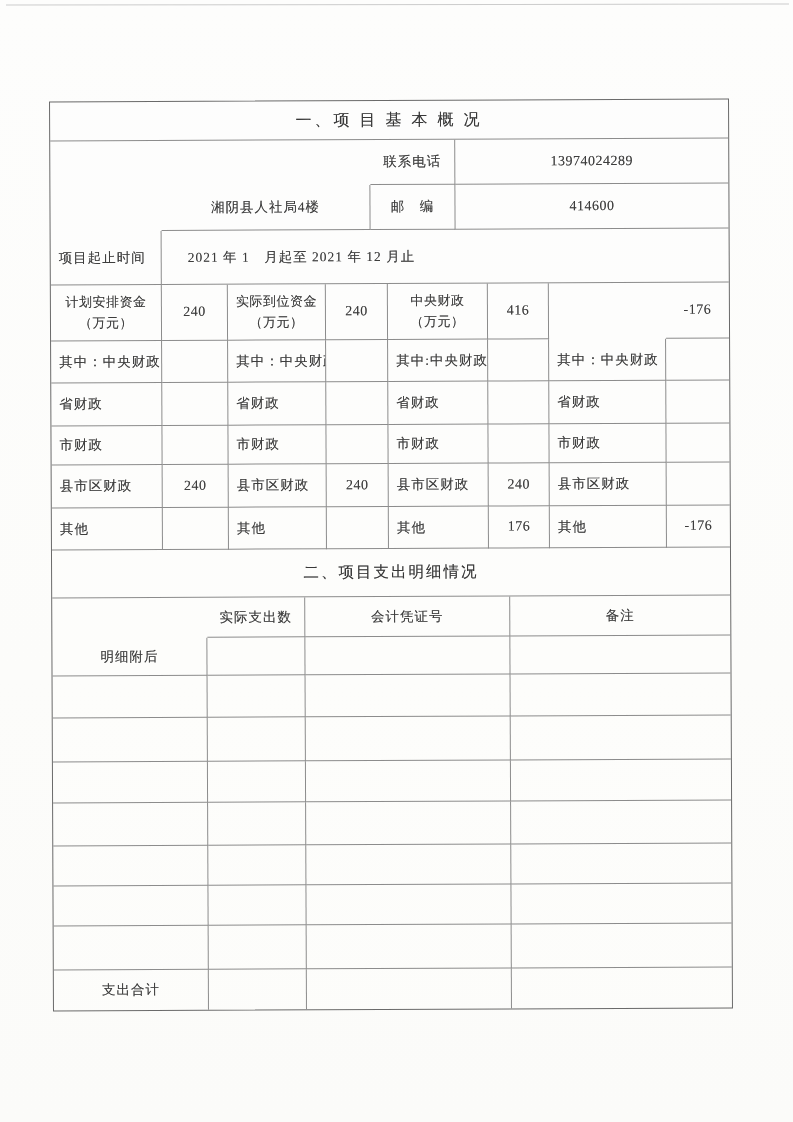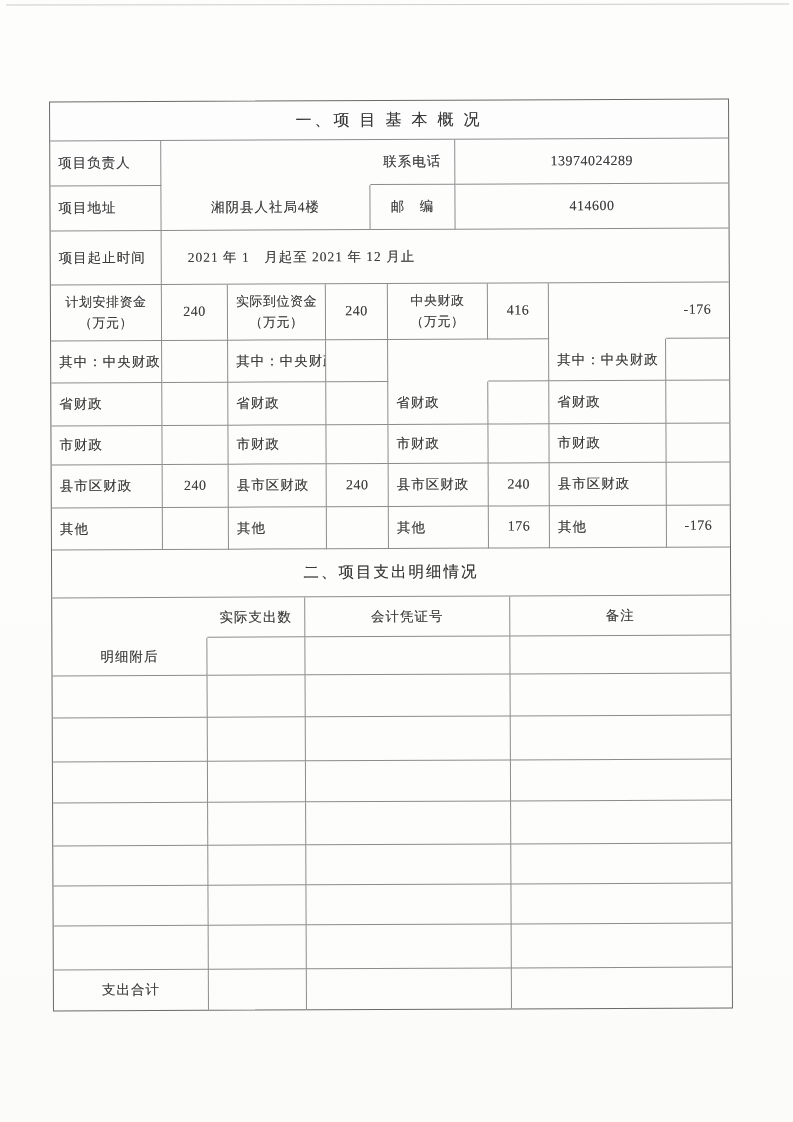--- a/index.html
+++ b/index.html
@@ -39,25 +39,23 @@
 </head>
 <body>
 
 <div class="page">
   <div class="scanline"></div>
 
   <div class="tbl">
 
     <div class="c t1 nr" style="grid-area:1/1/2/14">一、项 目 基 本 概 况</div>
 
-    <div class="c lft" style="grid-area:2/1/3/2">项目负责人</div>
     <div class="c" style="grid-area:2/7/3/9">联系电话</div>
     <div class="c nr num" style="grid-area:2/9/3/14">13974024289</div>
 
-    <div class="c lft" style="grid-area:3/1/4/2">项目地址</div>
     <div class="c" style="grid-area:3/2/4/7">湘阴县人社局4楼</div>
     <div class="c" style="grid-area:3/7/4/9">邮　编</div>
     <div class="c nr num" style="grid-area:3/9/4/14">414600</div>
 
     <div class="c lft" style="grid-area:4/1/5/2">项目起止时间</div>
     <div class="c lft pv nr" style="grid-area:4/2/5/14">2021 年 1　月起至 2021 年 12 月止</div>
 
     <div class="c fh" style="grid-area:5/1/6/2">
       <div>计划安排资金</div>
       <div>（万元）</div>
@@ -72,20 +70,21 @@
       <div>中央财政</div>
       <div>（万元）</div>
     </div>
     <div class="c num" style="grid-area:5/10/6/12">416</div>
     <div class="c nr num" style="grid-area:5/13/6/14">-176</div>
 
     <div class="c lft" style="grid-area:6/1/7/2">其中：中央财政</div>
     <div class="c num" style="grid-area:6/2/7/4"></div>
     <div class="c lft" style="grid-area:6/4/7/6">其中：中央财政</div>
     <div class="c num" style="grid-area:6/6/7/8"></div>
+    <div class="c lft" style="grid-area:6/8/7/10">其中:中央财政</div>
     <div class="c num" style="grid-area:6/10/7/12"></div>
     <div class="c lft" style="grid-area:6/12/7/13">其中：中央财政</div>
     <div class="c nr num" style="grid-area:6/13/7/14"></div>
 
     <div class="c lft" style="grid-area:7/1/8/2">省财政</div>
     <div class="c num" style="grid-area:7/2/8/4"></div>
     <div class="c lft" style="grid-area:7/4/8/6">省财政</div>
     <div class="c num" style="grid-area:7/6/8/8"></div>
     <div class="c lft" style="grid-area:7/8/8/10">省财政</div>
     <div class="c num" style="grid-area:7/10/8/12"></div>

